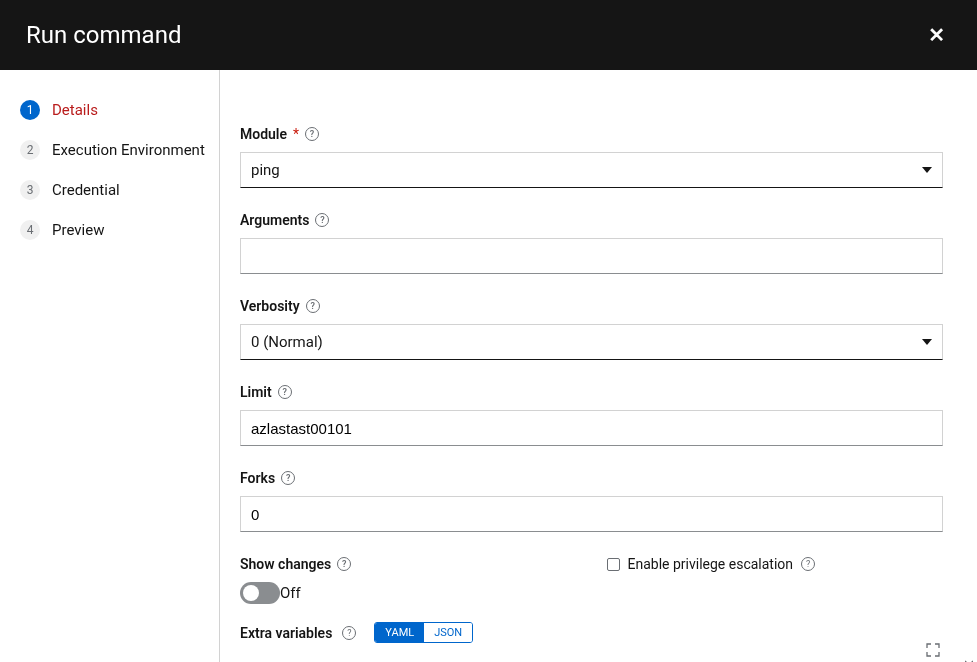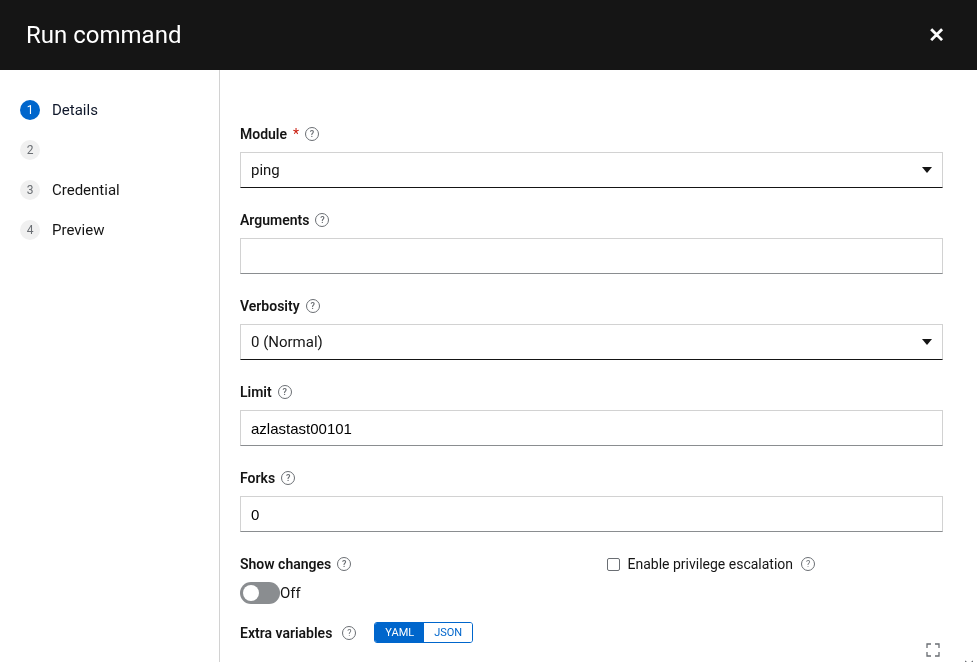--- a/index.html
+++ b/index.html
@@ -60,21 +60,21 @@
   }
   .step-circle.active {
     background: #06c;
     color: #fff;
   }
   .step-circle.inactive {
     background: #f0f0f0;
     color: #6a6e73;
   }
   .step-label { font-size: 15px; }
-  .step-label.active { color: #0f172a; }
+  .step-label.active { color: #b91c1c; }
   .step-label.inactive { color: #151515; }
   .main {
     flex: 1;
     display: flex;
     flex-direction: column;
     overflow: hidden;
   }
   .form-area {
     flex: 1;
     overflow-y: auto;
@@ -242,20 +242,21 @@
 
 <div class="body">
 
   <div class="sidebar">
     <div class="step">
       <div class="step-circle active">1</div>
       <div class="step-label active">Details</div>
     </div>
     <div class="step">
       <div class="step-circle inactive">2</div>
+      <div class="step-label inactive">Execution Environment</div>
     </div>
     <div class="step">
       <div class="step-circle inactive">3</div>
       <div class="step-label inactive">Credential</div>
     </div>
     <div class="step">
       <div class="step-circle inactive">4</div>
       <div class="step-label inactive">Preview</div>
     </div>
   </div>

